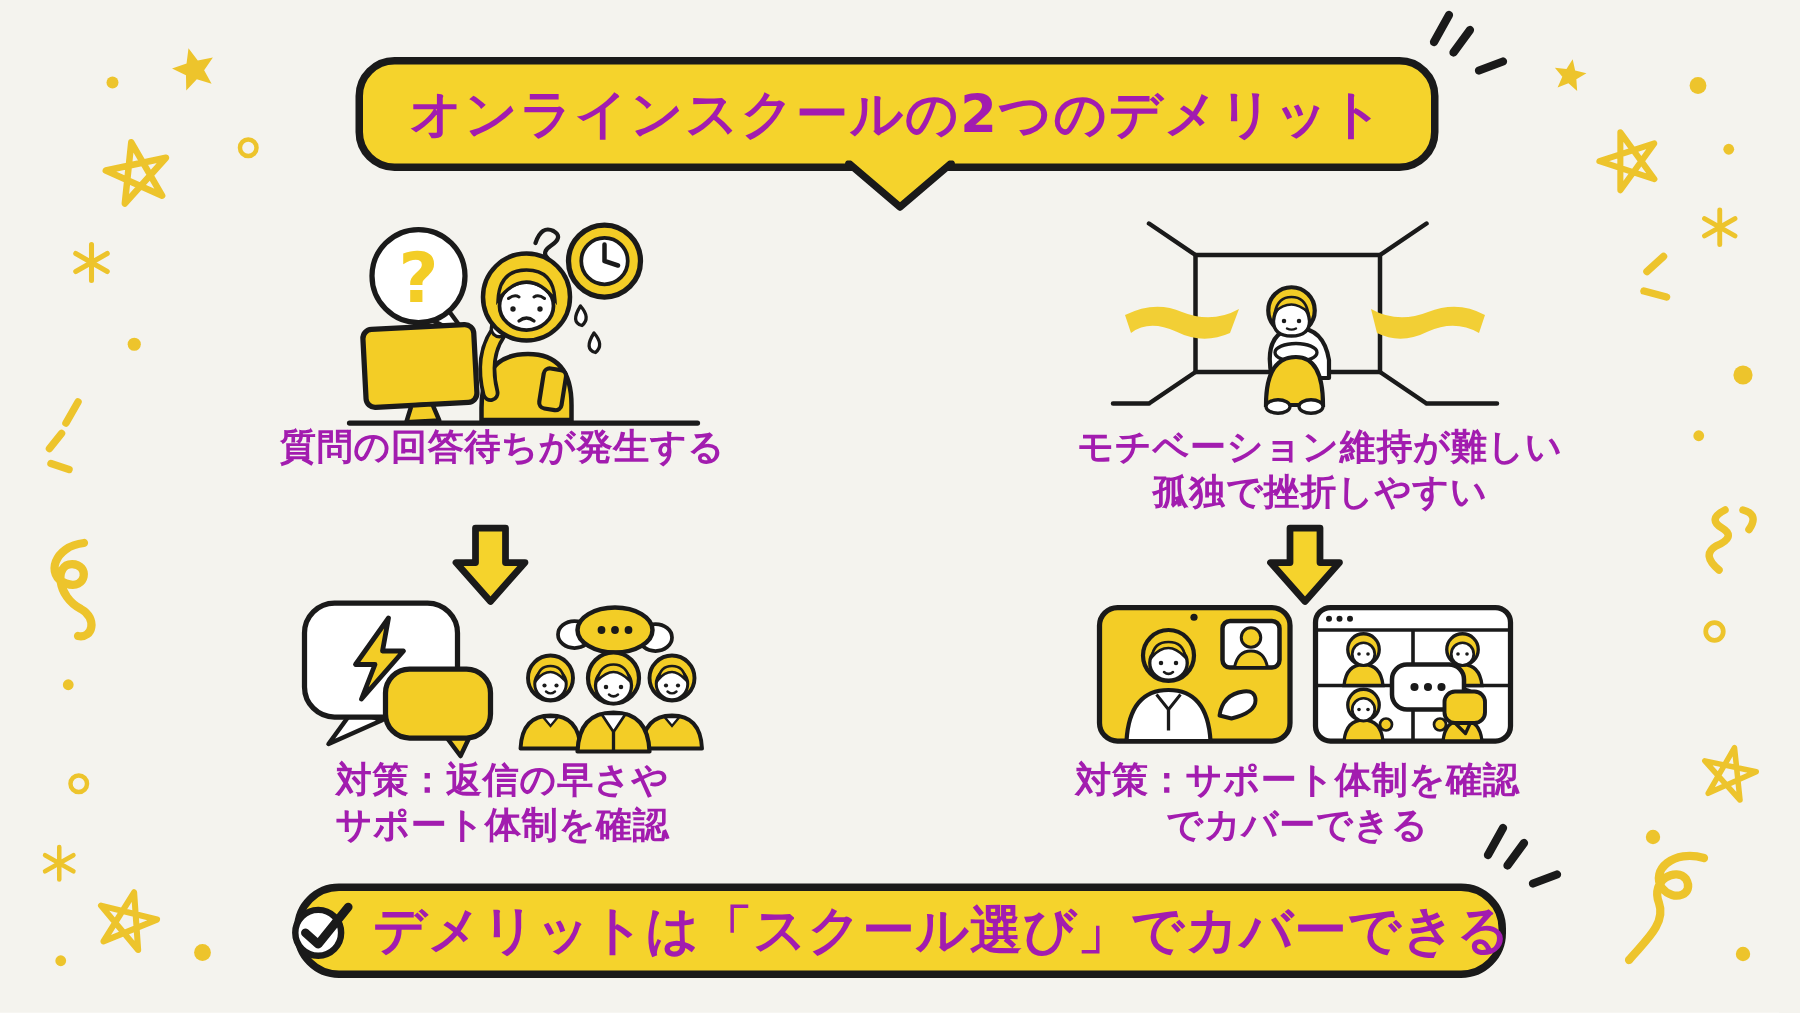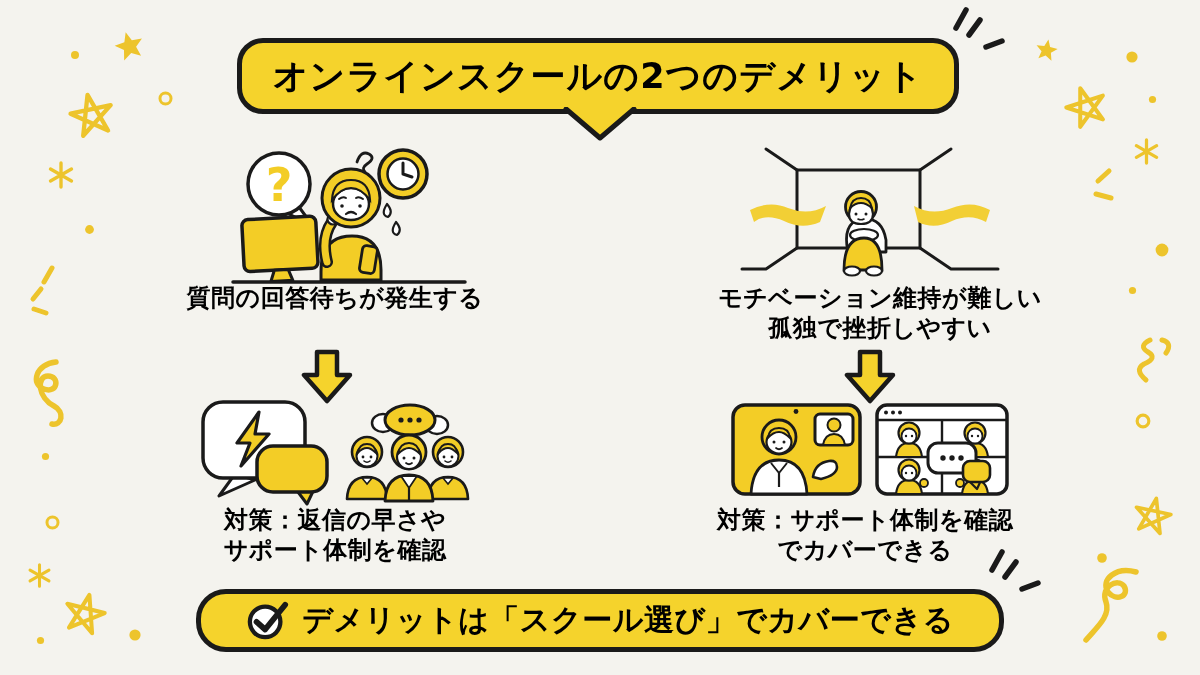--- a/index.html
+++ b/index.html
@@ -1,41 +1,41 @@
 <!DOCTYPE html>
 <html><head>
 <meta charset="utf-8">
 <style>
   html,body{margin:0;padding:0;}
   .canvas{
     position:relative;width:1200px;height:675px;overflow:hidden;
     background:#f4f3ee;
     font-family:"DejaVu Sans","Liberation Sans",sans-serif;
-    color:#000000;
+    color:#a21caf;
   }
   svg.deco{position:absolute;overflow:visible;}
   svg.illus{position:absolute;overflow:visible;}
 
   
   .title-banner{
     position:absolute;left:237px;top:38px;width:722px;height:76px;
     box-sizing:border-box;background:#F5D32C;border:5px solid #1a1a1a;
     border-radius:26px;display:flex;align-items:center;justify-content:center;
     z-index:2;
   }
   .title-banner span{font-size:35px;font-weight:700;letter-spacing:1px;white-space:nowrap;}
   .banner-tail{position:absolute;left:560px;top:107px;width:80px;height:38px;z-index:3;}
 
   .bottom-banner{
     position:absolute;left:196px;top:589px;width:808px;height:63px;
     box-sizing:border-box;background:#F5D32C;border:5px solid #1a1a1a;
     border-radius:30px;display:flex;align-items:center;justify-content:center;
     gap:12px;z-index:2;
   }
-  .bottom-banner span{font-size:30px;font-weight:700;letter-spacing:0.5px;white-space:nowrap;}
+  .bottom-banner span{font-size:35px;font-weight:700;letter-spacing:0.5px;white-space:nowrap;}
   .check-ic{width:44px;height:42px;flex:0 0 auto;margin-top:-4px;}
 
   
   .tblock{position:absolute;text-align:center;font-weight:700;font-size:24px;line-height:30px;letter-spacing:0.5px;white-space:nowrap;}
   .problem-left{left:130px;top:283px;width:410px;}
   .problem-right{left:680px;top:283px;width:400px;}
   .solution-left{left:140px;top:505px;width:390px;}
   .solution-right{left:680px;top:505px;width:370px;}
 
   .arrow{position:absolute;width:52px;height:56px;}

